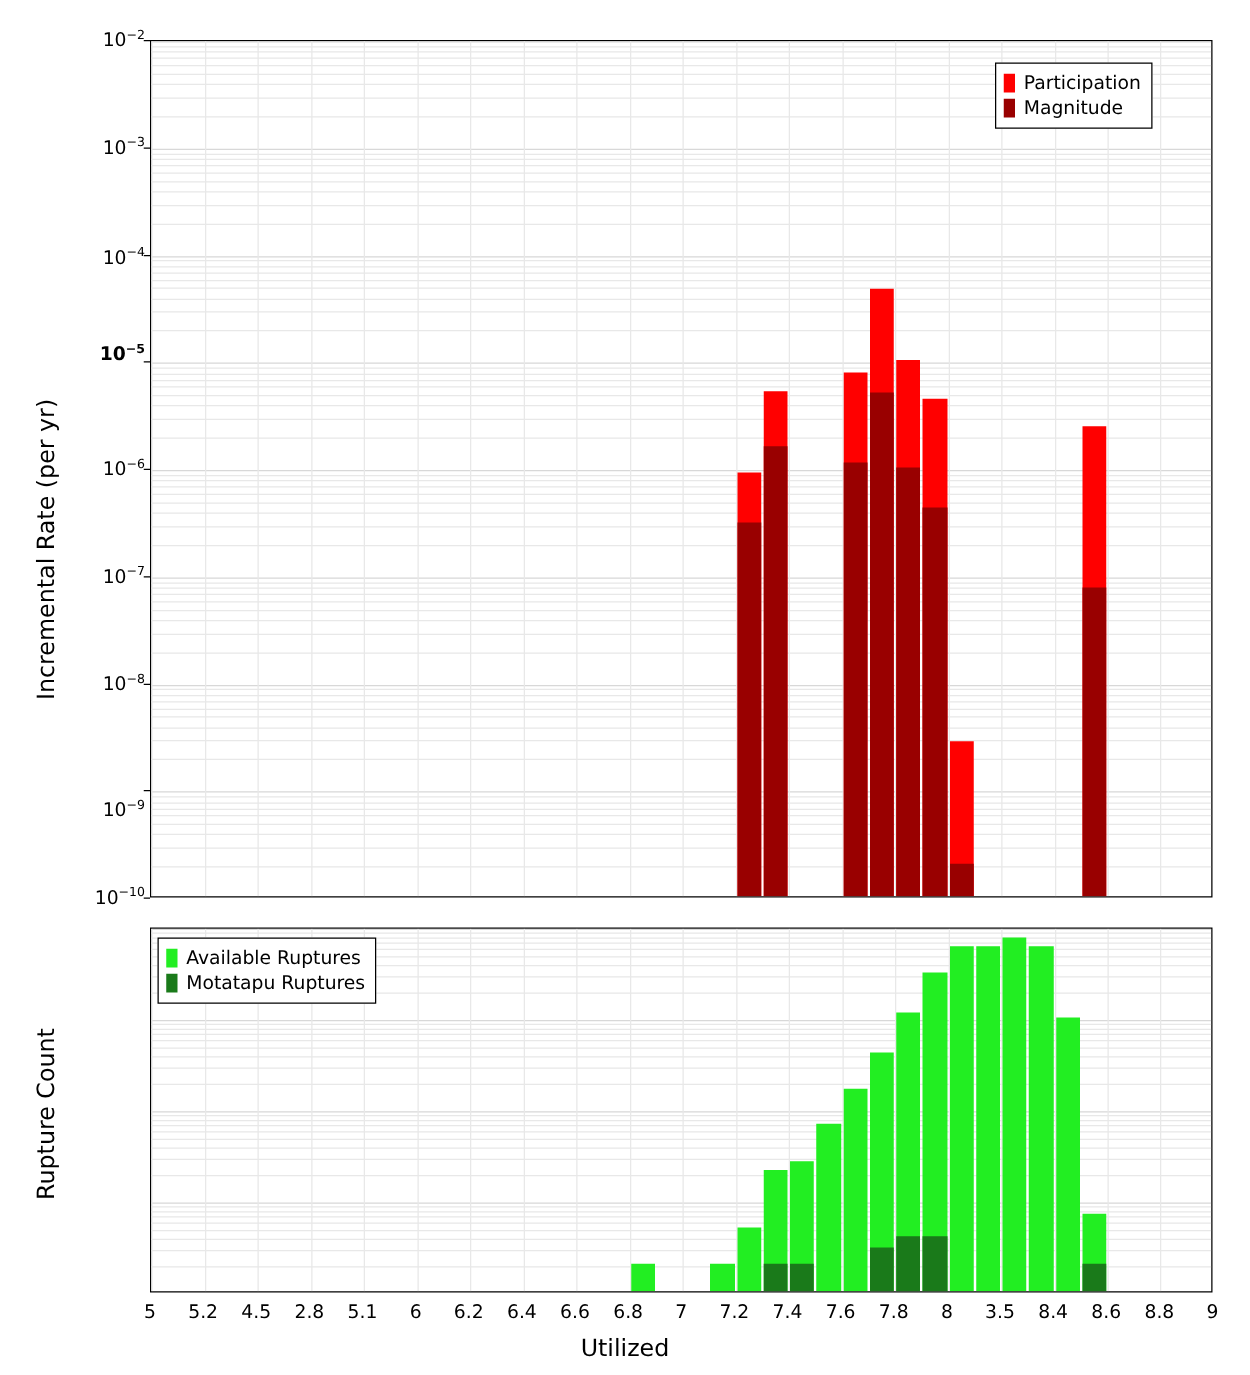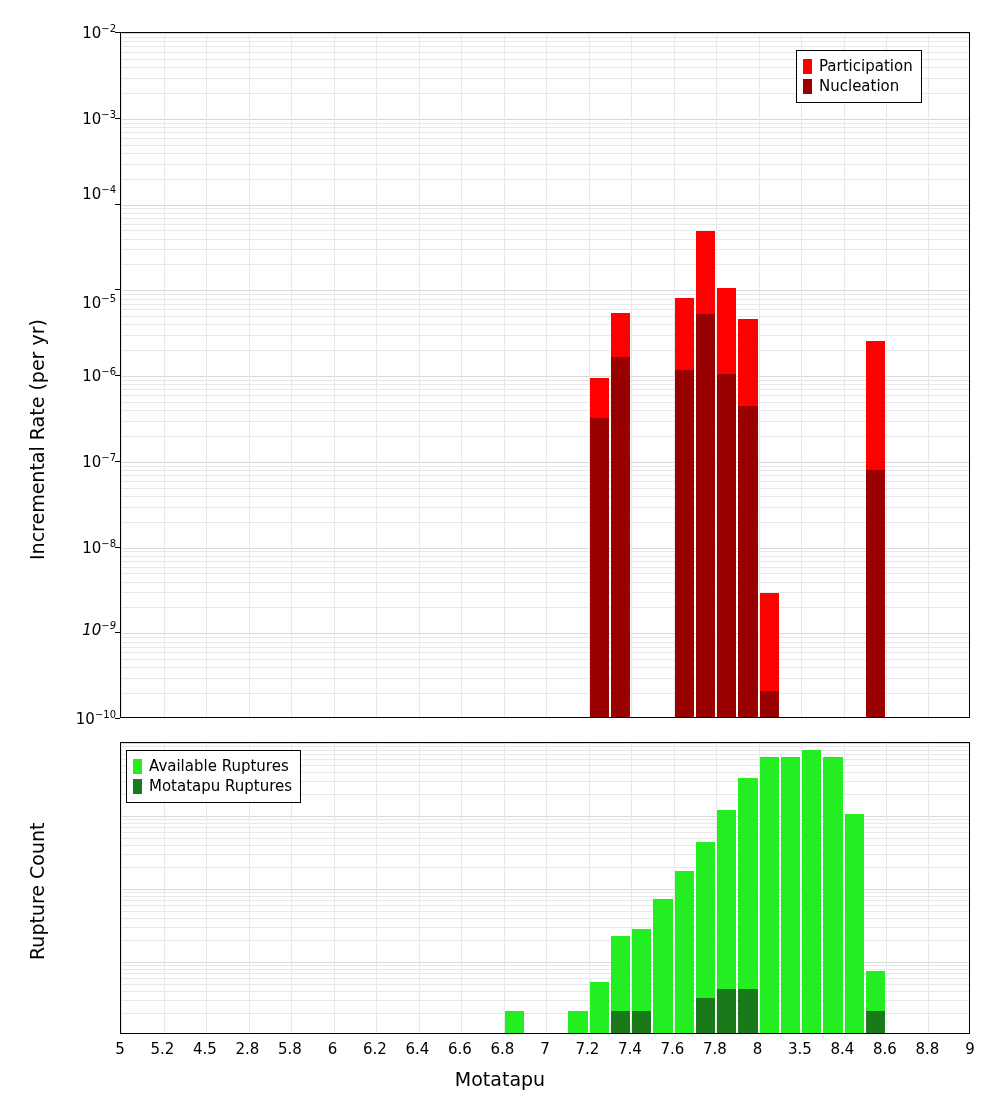--- a/index.html
+++ b/index.html
@@ -188,45 +188,45 @@
         <div class="bar nucleation" style="left: 617.25px; width: 19.25px; height: 310.694px;"></div>
         <div class="bar nucleation" style="left: 638.5px; width: 19.25px; height: 25.8133px;"></div>
         <div class="bar nucleation" style="left: 744.75px; width: 19.25px; height: 246.537px;"></div>
       </div>
   </div>
   <div class="ytickwrap" id="yticks-top" style="left: 2px; top: 32px; height: 686px;">
       <div class="ytick" style="top: -8px;">10<sup>−2</sup></div>
       <div class="tickmark" style="left: 113px; width: 5px; height: 1px; top: 0px;"></div>
       <div class="ytick" style="top: 77.75px;">10<sup>−3</sup></div>
       <div class="tickmark" style="left: 113px; width: 5px; height: 1px; top: 85.75px;"></div>
-      <div class="ytick" style="top: 153px; text-align: right;">10<sup>−4</sup></div>
+      <div class="ytick" style="top: 166px; text-align: right;">10<sup>−4</sup></div>
       <div class="tickmark" style="left: 113px; width: 5px; height: 1px; top: 171.5px;"></div>
-      <div class="ytick" style="top: 262px;">10<sup>−5</sup></div>
+      <div class="ytick" style="top: 243px; font-weight: bold;">10<sup>−5</sup></div>
       <div class="tickmark" style="left: 113px; width: 5px; height: 1px; top: 257.25px;"></div>
       <div class="ytick" style="top: 335px;">10<sup>−6</sup></div>
       <div class="tickmark" style="left: 113px; width: 5px; height: 1px; top: 343px;"></div>
       <div class="ytick" style="top: 420.75px;">10<sup>−7</sup></div>
       <div class="tickmark" style="left: 113px; width: 5px; height: 1px; top: 428.75px;"></div>
       <div class="ytick" style="top: 506.5px;">10<sup>−8</sup></div>
       <div class="tickmark" style="left: 113px; width: 5px; height: 1px; top: 514.5px;"></div>
-      <div class="ytick" style="top: 589px; font-style: italic;">10<sup>−9</sup></div>
+      <div class="ytick" style="top: 608px;">10<sup>−9</sup></div>
       <div class="tickmark" style="left: 113px; width: 5px; height: 1px; top: 600.25px;"></div>
       <div class="ytick" style="top: 678px;">10<sup>−10</sup></div>
       <div class="tickmark" style="left: 113px; width: 5px; height: 1px; top: 686px;"></div>
     </div>
   <div class="ylabel" id="ylabel-top">Incremental Rate (per yr)</div>
 
   <div class="legend" id="legend-top">
     <div class="legend-row">
       <span class="swatch sw-participation"></span>
       <span>Participation</span>
     </div>
     <div class="legend-row">
       <span class="swatch sw-nucleation"></span>
-      <span>Nucleation</span>
+      <span>Magnitude</span>
     </div>
   </div>
 
   <div class="plot" id="plot-bottom">
     <div class="gridlayer" id="grid-bottom">
         <div class="gl-h" style="top: 270.025px;"></div>
         <div class="gl-h" style="top: 257.17px;"></div>
         <div class="gl-h" style="top: 248.05px;"></div>
         <div class="gl-h" style="top: 240.975px;"></div>
         <div class="gl-h" style="top: 235.195px;"></div>
@@ -318,33 +318,33 @@
       <span class="swatch sw-utilized"></span>
       <span>Motatapu Ruptures</span>
     </div>
   </div>
 
   <div id="xticks">
       <div class="xtick" style="left: 120px;">5</div>
       <div class="xtick" style="left: 162.5px;">5.2</div>
       <div class="xtick" style="left: 205px;">4.5</div>
       <div class="xtick" style="left: 247.5px;">2.8</div>
-      <div class="xtick" style="left: 290px;">5.8</div>
+      <div class="xtick" style="left: 290px;">5.1</div>
       <div class="xtick" style="left: 332.5px;">6</div>
       <div class="xtick" style="left: 375px;">6.2</div>
       <div class="xtick" style="left: 417.5px;">6.4</div>
       <div class="xtick" style="left: 460px;">6.6</div>
       <div class="xtick" style="left: 502.5px;">6.8</div>
       <div class="xtick" style="left: 545px;">7</div>
       <div class="xtick" style="left: 587.5px;">7.2</div>
       <div class="xtick" style="left: 630px;">7.4</div>
       <div class="xtick" style="left: 672.5px;">7.6</div>
       <div class="xtick" style="left: 715px;">7.8</div>
       <div class="xtick" style="left: 757.5px;">8</div>
       <div class="xtick" style="left: 800px;">3.5</div>
       <div class="xtick" style="left: 842.5px;">8.4</div>
       <div class="xtick" style="left: 885px;">8.6</div>
       <div class="xtick" style="left: 927.5px;">8.8</div>
       <div class="xtick" style="left: 970px;">9</div>
     </div>
-  <div id="xlabel">Motatapu</div>
+  <div id="xlabel">Utilized</div>
 
 </div>
 
 </body></html>

